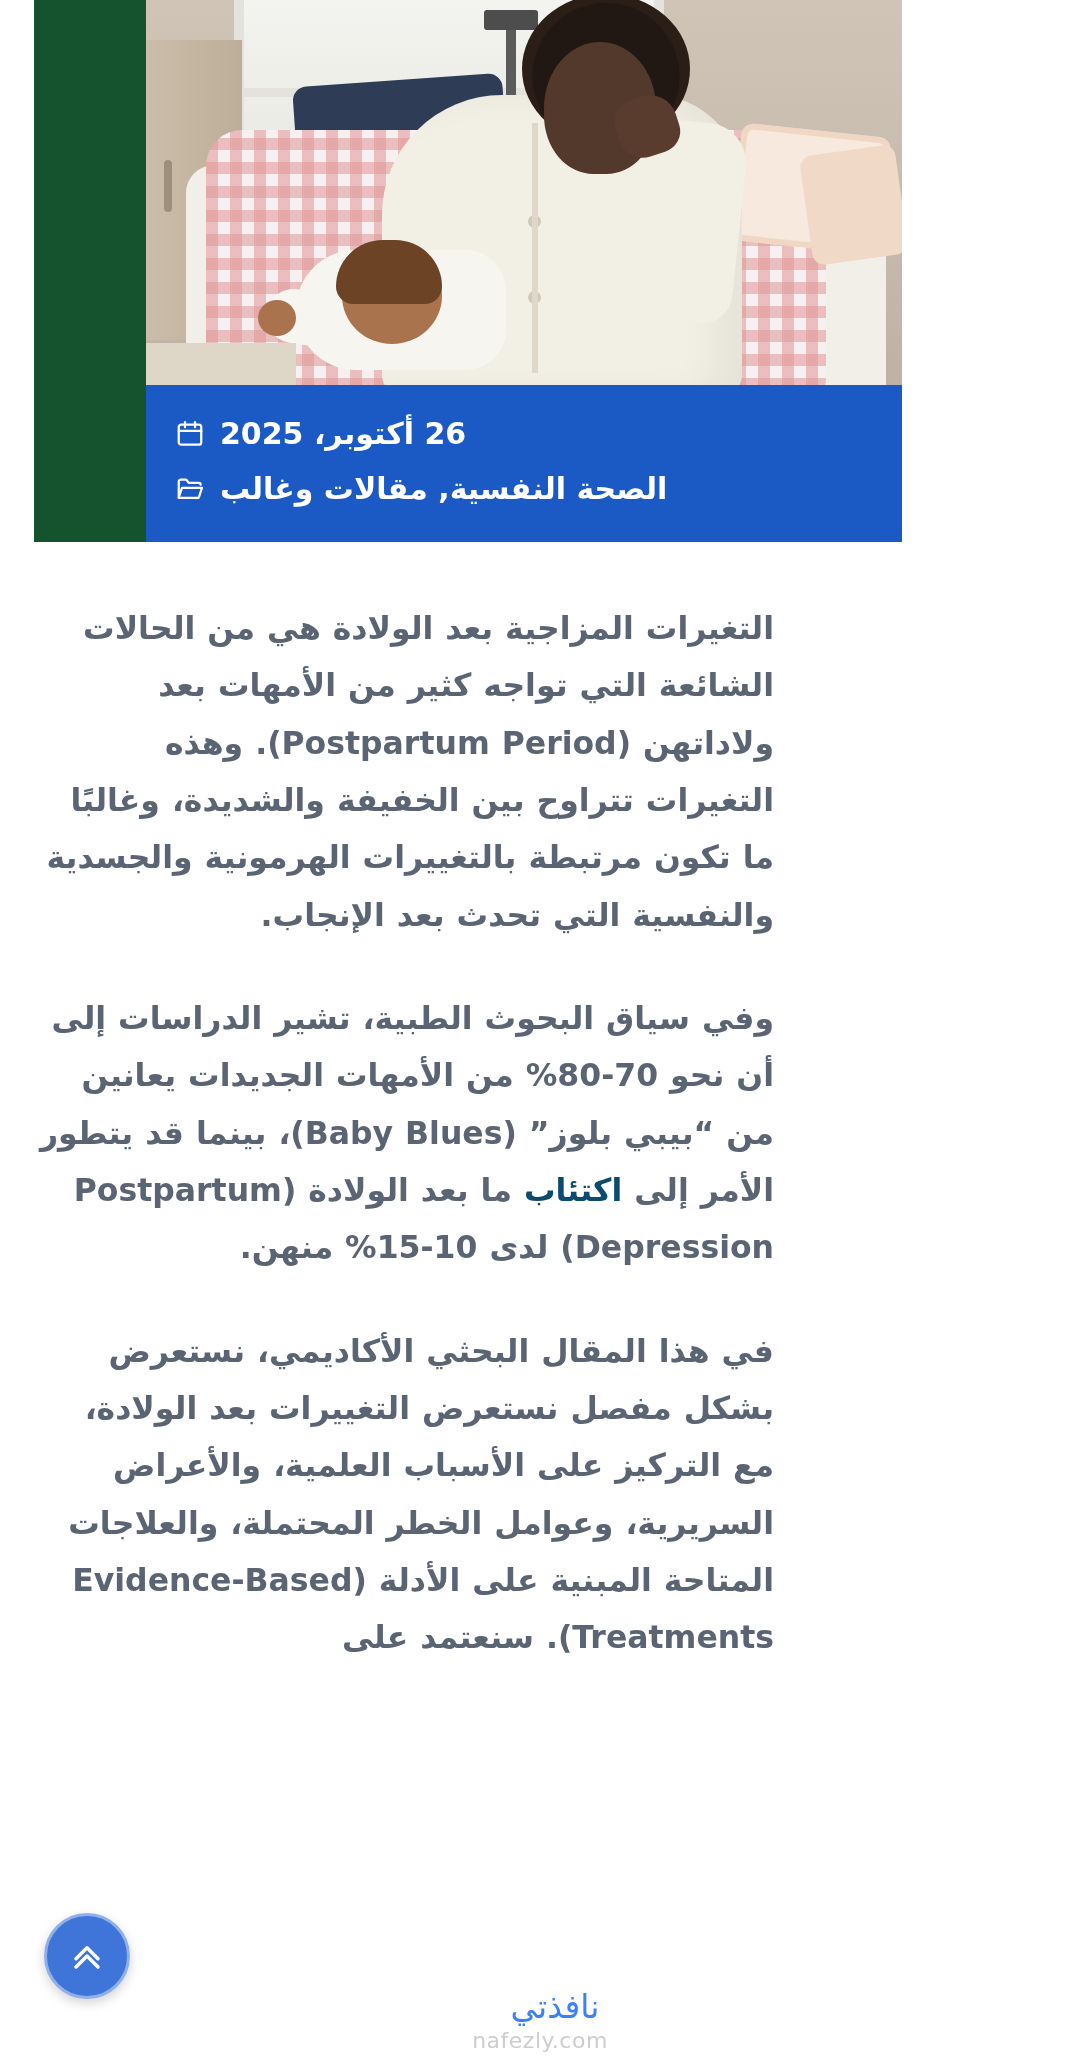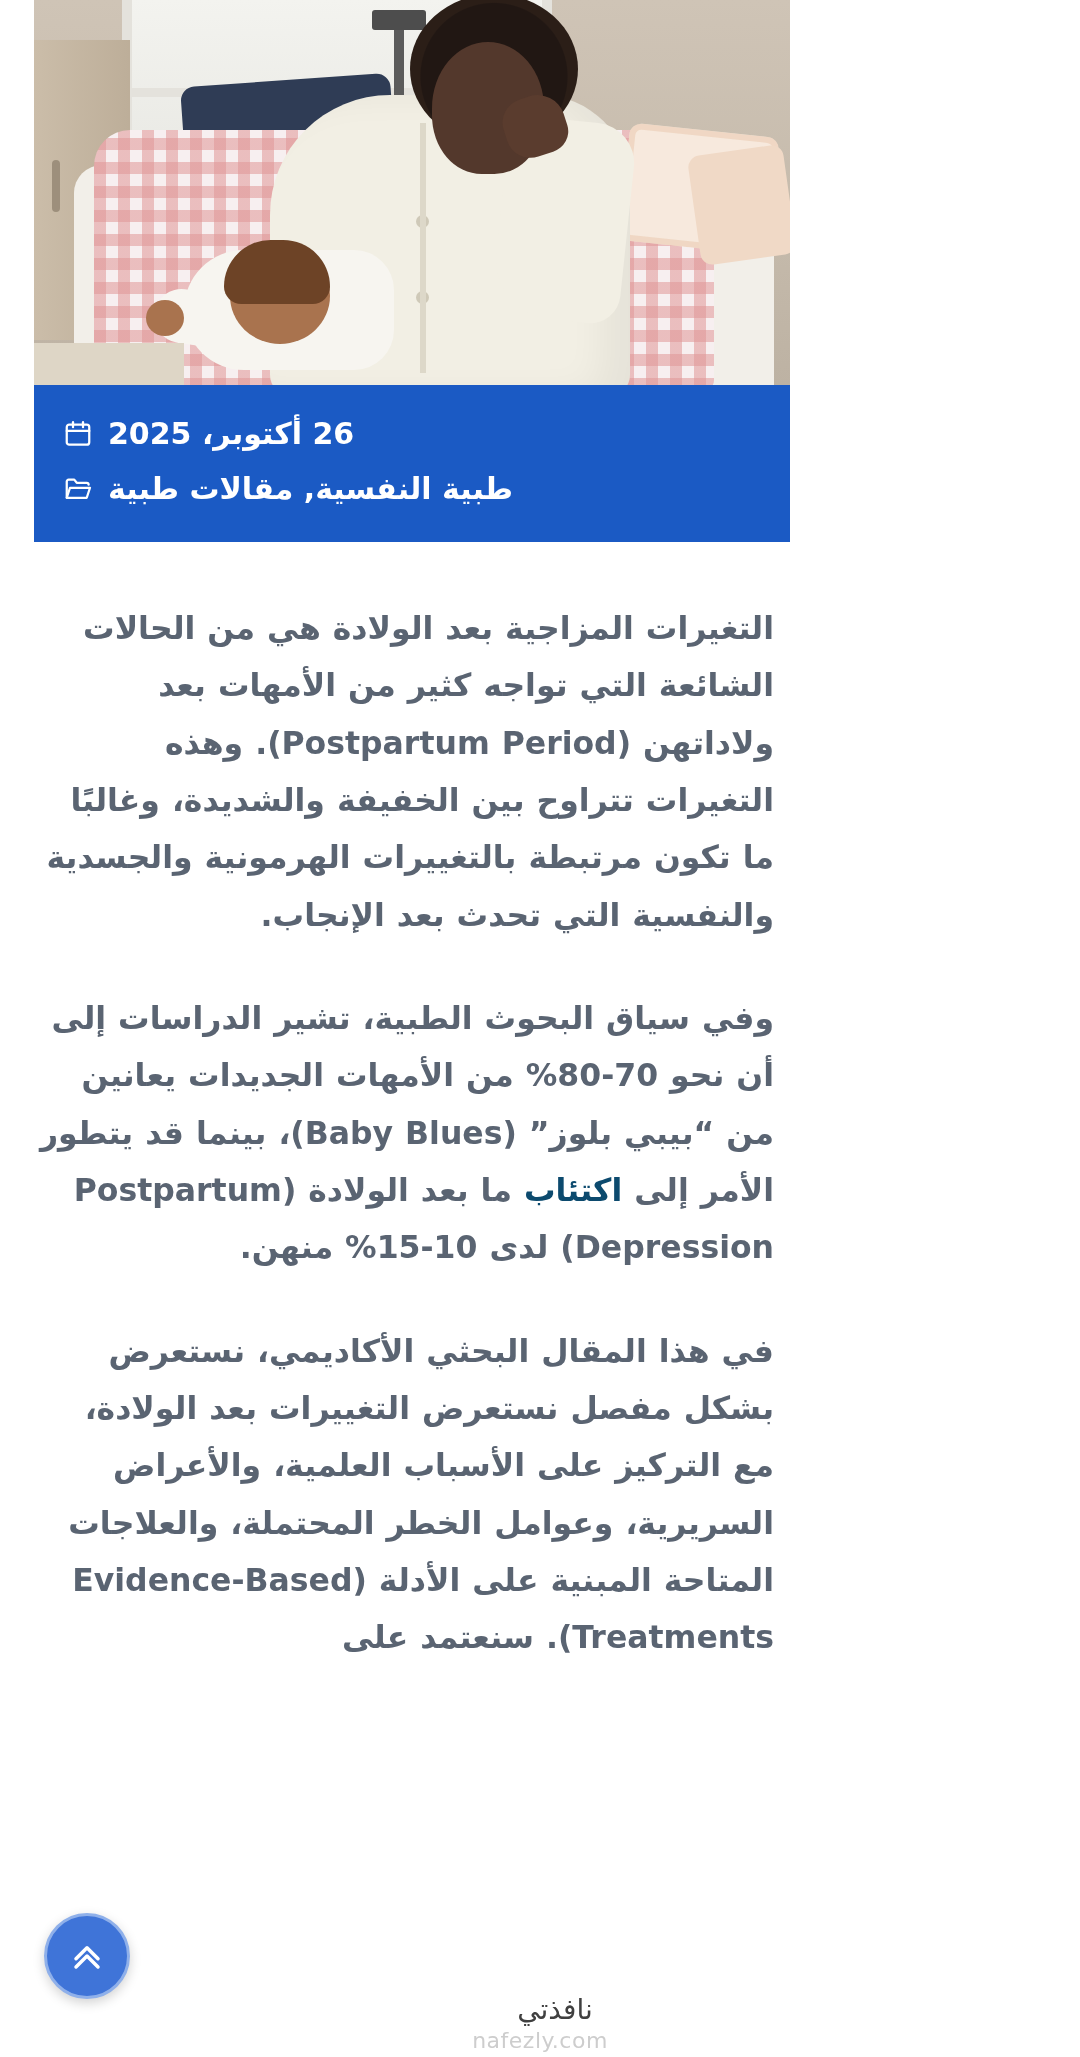--- a/index.html
+++ b/index.html
@@ -18,22 +18,22 @@
     height: 2057px;
     overflow: hidden;
     background: #ffffff;
   }
 
   
   .article-card {
     position: absolute;
     top: 0;
     left: 34px;
-    width: 756px;
-    background: #8b5cf6;
+    width: 868px;
+    background: #14532d;
   }
 
   .hero {
     position: relative;
     width: 756px;
     height: 385px;
     overflow: hidden;
     background: #d9cfc4;
   }
 
@@ -273,22 +273,22 @@
     bottom: 4px;
     text-align: center;
     color: #cdcdcd;
     font-size: 22px;
     letter-spacing: .5px;
     font-weight: 400;
     pointer-events: none;
   }
   .watermark .wm-ar {
     display: block;
-    font-size: 28px;
-    color: #404040;
+    font-size: 33px;
+    color: #3b82f6;
     margin-bottom: 2px;
     margin-left: 30px;
   }
 </style>
 </head>
 <body>
 
 <div class="page">
 
   <div class="article-card">
@@ -334,21 +334,21 @@
         <span>26 أكتوبر، 2025</span>
       </div>
 
       <div class="meta-row">
         <span class="meta-icon">
           <svg width="32" height="30" viewBox="0 0 24 24" fill="none" stroke="#ffffff" stroke-width="1.8" stroke-linecap="round" stroke-linejoin="round">
             <path d="M3 19V6a1.5 1.5 0 0 1 1.5-1.5H9l2 2.5h8A1.5 1.5 0 0 1 20.5 8.5"></path>
             <path d="M3 19l2.6-8h16L19 19z"></path>
           </svg>
         </span>
-        <span>طبية النفسية, مقالات طبية</span>
+        <span>الصحة النفسية, مقالات وغالب</span>
       </div>
 
     </div>
   </div>
 
   <div class="content">
     <p class="para">التغيرات المزاجية بعد الولادة هي من الحالات الشائعة التي تواجه كثير من الأمهات بعد ولاداتهن (Postpartum Period). وهذه التغيرات تتراوح بين الخفيفة والشديدة، وغالبًا ما تكون مرتبطة بالتغييرات الهرمونية والجسدية والنفسية التي تحدث بعد الإنجاب.</p>
     <p class="para">وفي سياق البحوث الطبية، تشير الدراسات إلى أن نحو 70-80% من الأمهات الجديدات يعانين من “بيبي بلوز” (Baby Blues)، بينما قد يتطور الأمر إلى <a href="#">اكتئاب</a> ما بعد الولادة (Postpartum Depression) لدى 10-15% منهن.</p>
     <p class="para">في هذا المقال البحثي الأكاديمي، نستعرض بشكل مفصل نستعرض التغييرات بعد الولادة، مع التركيز على الأسباب العلمية، والأعراض السريرية، وعوامل الخطر المحتملة، والعلاجات المتاحة المبنية على الأدلة (Evidence-Based Treatments). سنعتمد على</p>
   </div>

